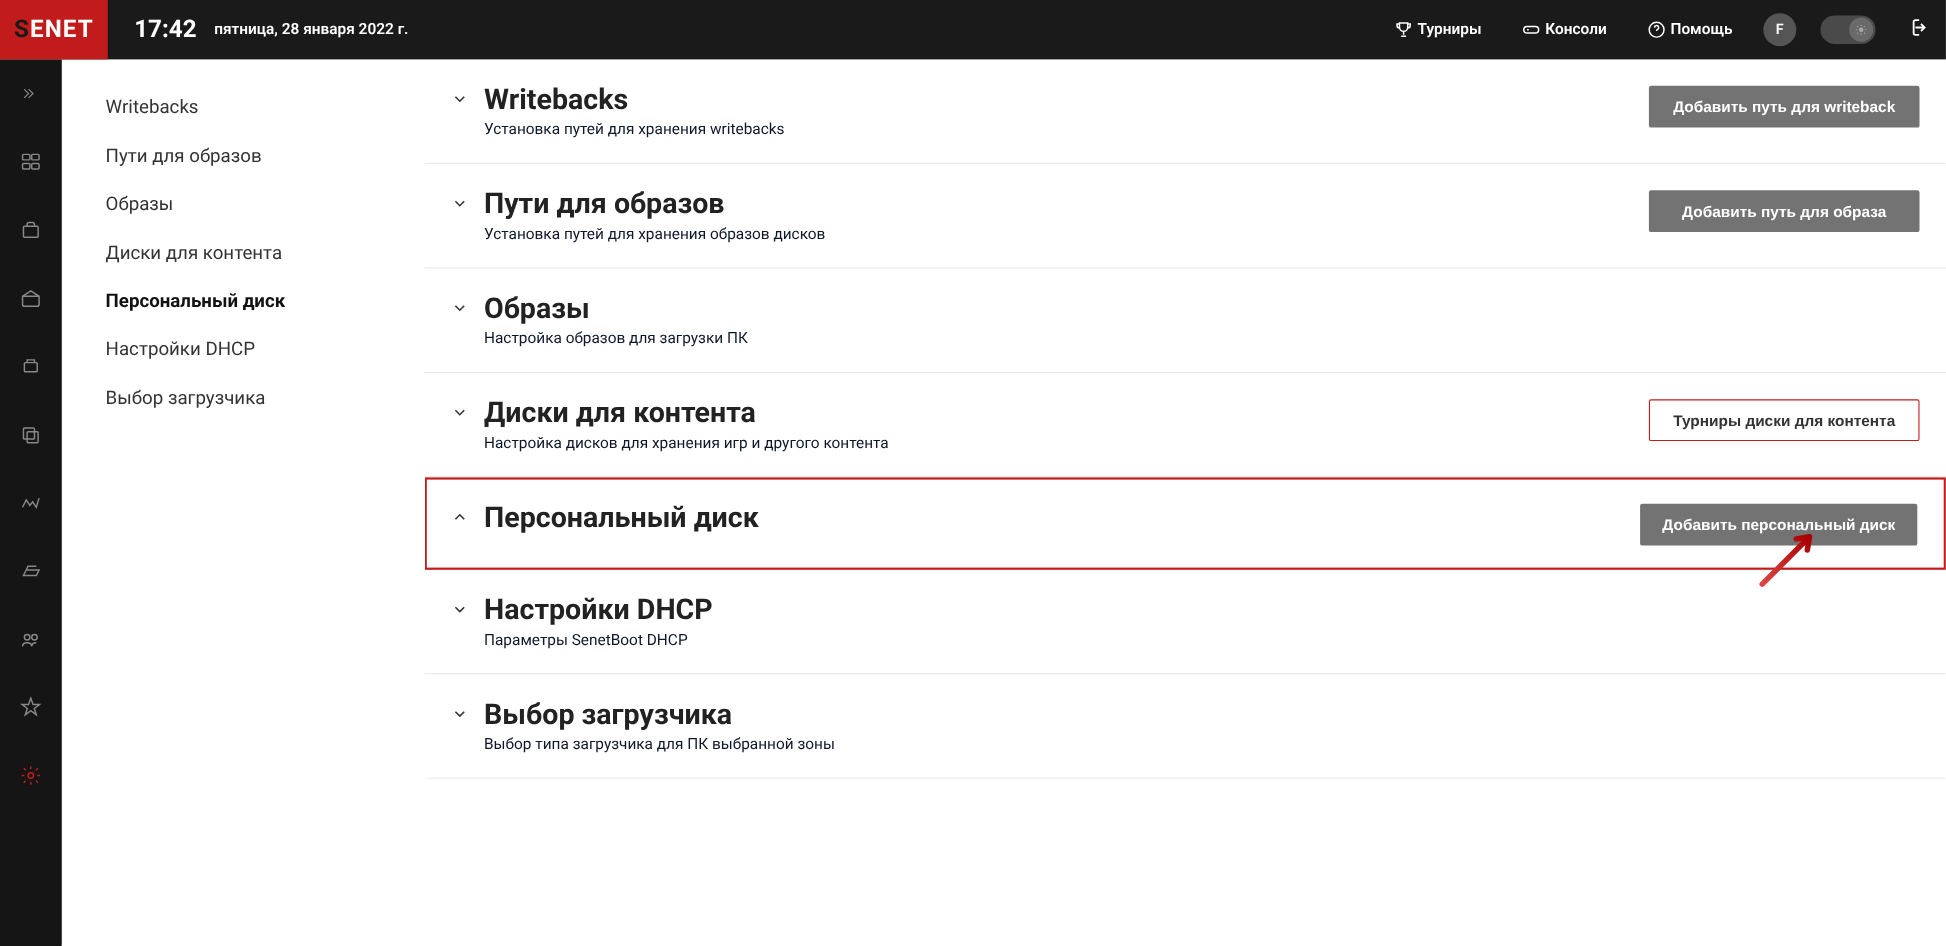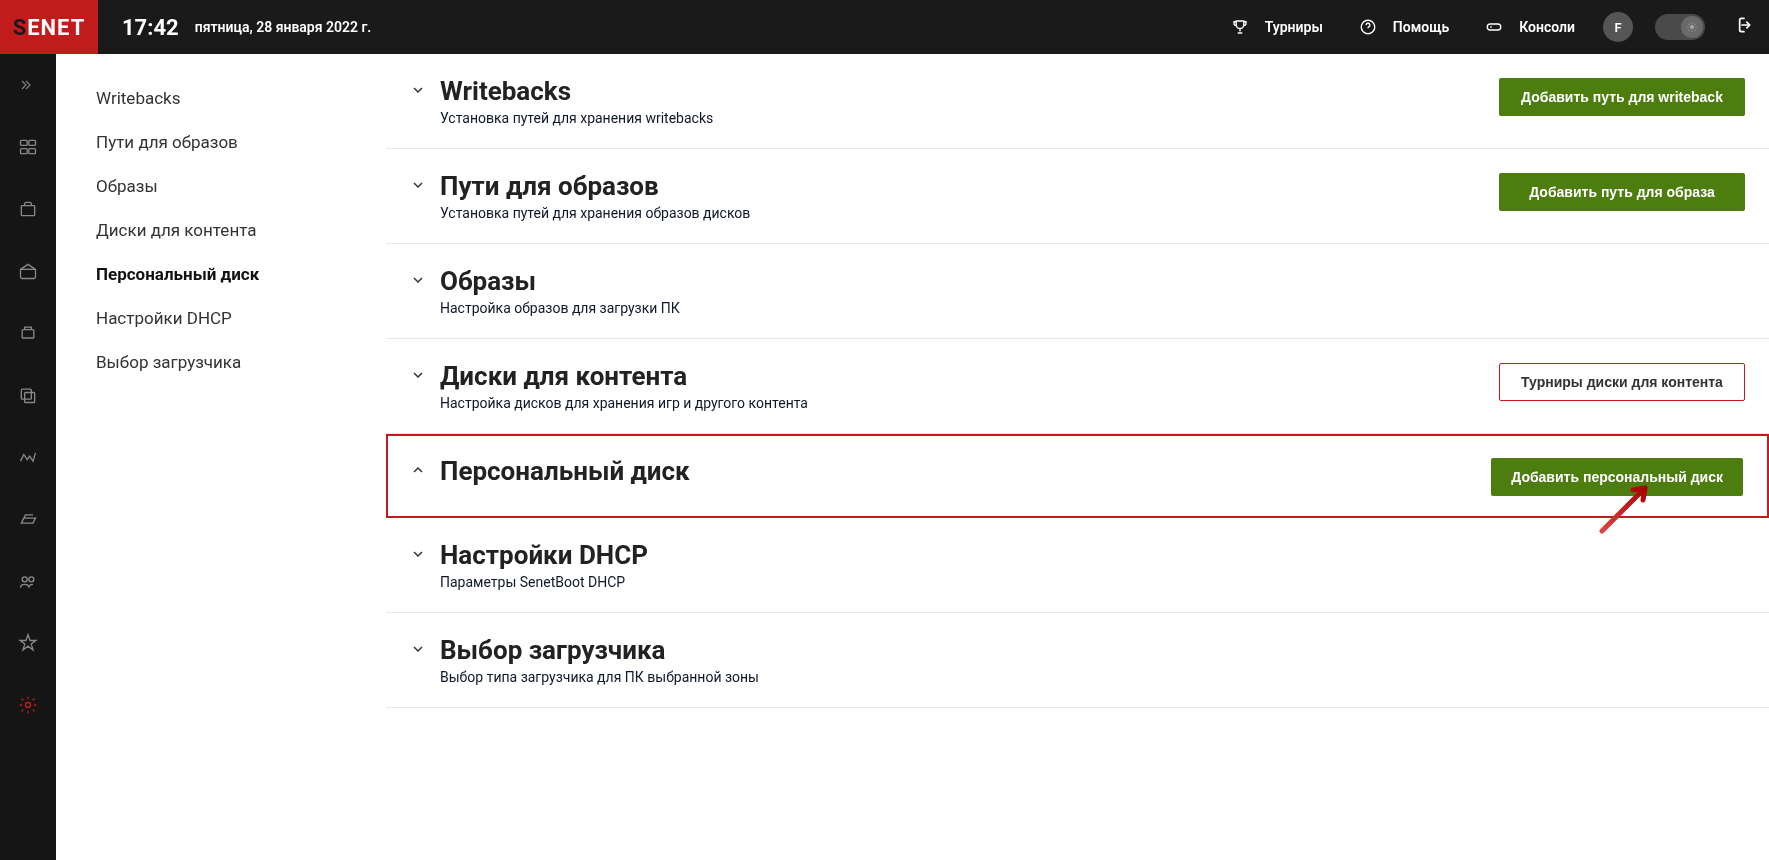--- a/index.html
+++ b/index.html
@@ -4,21 +4,21 @@
 <style>
 * { margin: 0; padding: 0; box-sizing: border-box; }
 body { font-family: -apple-system, BlinkMacSystemFont, "Segoe UI", Roboto, Arial, sans-serif; background: #fff; color: #222; overflow-x: hidden; }
 
 .topbar { position: fixed; top: 0; left: 0; right: 0; height: 54px; background: #1a1a1a; color: #fff; display: flex; align-items: center; z-index: 100; }
 .logo { width: 98px; height: 54px; background: #c21b1b; display: flex; align-items: center; justify-content: center; font-weight: 700; font-size: 22px; letter-spacing: 1px; }
 .logo .s { color: #1a1a1a; }
 .time { font-size: 22px; font-weight: 700; margin-left: 24px; }
 .date { font-size: 14px; font-weight: 600; margin-left: 16px; }
 .top-spacer { flex: 1; }
-.top-item { display: flex; align-items: center; gap: 16px; padding: 0 18px; font-size: 14px; font-weight: 600; cursor: pointer; height: 56px; }
+.top-item { display: flex; align-items: center; gap: 4px; padding: 0 18px; font-size: 14px; font-weight: 600; cursor: pointer; height: 56px; }
 .top-icon { width: 18px; height: 18px; display: flex; align-items: center; justify-content: center; }
 .top-icon svg { width: 18px; height: 18px; fill: none; stroke: #fff; stroke-width: 1.8; }
 .avatar { width: 30px; height: 30px; border-radius: 50%; background: #555; display: flex; align-items: center; justify-content: center; font-size: 13px; font-weight: 600; margin: 0 10px; }
 .toggle { width: 50px; height: 26px; background: #4a4a4a; border-radius: 13px; position: relative; margin: 0 12px; cursor: pointer; }
 .toggle-knob { width: 22px; height: 22px; border-radius: 50%; background: #6a6a6a; position: absolute; top: 2px; right: 2px; display: flex; align-items: center; justify-content: center; }
 .toggle-knob svg { width: 12px; height: 12px; fill: #aaa; }
 .logout { padding: 0 16px; cursor: pointer; }
 .logout svg { width: 20px; height: 20px; fill: none; stroke: #fff; stroke-width: 2; }
 
 .leftbar { position: fixed; top: 54px; left: 0; bottom: 0; width: 56px; background: #151515; display: flex; flex-direction: column; z-index: 90; }
@@ -34,21 +34,21 @@
 .main { margin-left: 386px; margin-top: 54px; padding: 0; }
 .section { border-bottom: 1px solid #e8e8e8; padding: 22px 0 22px 18px; display: flex; align-items: flex-start; }
 .section.highlighted { border: 2px solid #c21b1b; padding: 20px 0 20px 16px; }
 .chev { width: 28px; display: flex; align-items: center; justify-content: center; margin-top: 6px; margin-right: 8px; cursor: pointer; }
 .chev svg { width: 16px; height: 16px; fill: none; stroke: #333; stroke-width: 2.2; }
 .section-body { flex: 1; }
 .section-title { font-size: 26px; font-weight: 700; color: #222; margin-bottom: 4px; }
 .section-sub { font-size: 14px; color: #0f172a; }
 .section-action { margin-right: 24px; margin-top: 2px; }
 .btn { display: inline-flex; align-items: center; justify-content: center; height: 38px; padding: 0 20px; font-size: 14px; font-weight: 600; border-radius: 2px; cursor: pointer; min-width: 246px; }
-.btn-primary { background: #4d7c0f; color: #fff; border: none; }
+.btn-primary { background: #737373; color: #fff; border: none; }
 .btn-outline { background: #fff; color: #333; border: 1.5px solid #c21b1b; }
 
 .arrow-annotation { position: absolute; width: 60px; height: 60px; pointer-events: none; }
 .arrow-annotation svg { width: 100%; height: 100%; }
 </style>
 </head>
 <body>
 
 <div class="topbar">
   <div class="logo">
@@ -62,34 +62,34 @@
     <span class="top-icon">
         <svg viewBox="0 0 24 24">
           <path d="M7 4h10v5a5 5 0 0 1-10 0V4z M12 14v4 M9 20h6 M7 5H4v2a3 3 0 0 0 3 3 M17 5h3v2a3 3 0 0 1-3 3"></path>
         </svg>
       </span>
     <span>Турниры</span>
   </div>
   <div class="top-item">
     <span class="top-icon">
         <svg viewBox="0 0 24 24">
+          <rect x="3" y="8" width="18" height="8" rx="4"></rect>
+          <path d="M8 11v2 M7 12h2 M15 11.5h.01 M17 12.5h.01"></path>
+        </svg>
+      </span>
+    <span>Консоли</span>
+  </div>
+  <div class="top-item">
+    <span class="top-icon">
+        <svg viewBox="0 0 24 24">
           <circle cx="12" cy="12" r="9"></circle>
           <path d="M9.5 9.5a2.5 2.5 0 1 1 3.5 2.3c-.8.4-1 1-1 1.7 M12 17h.01"></path>
         </svg>
       </span>
     <span>Помощь</span>
-  </div>
-  <div class="top-item">
-    <span class="top-icon">
-        <svg viewBox="0 0 24 24">
-          <rect x="3" y="8" width="18" height="8" rx="4"></rect>
-          <path d="M8 11v2 M7 12h2 M15 11.5h.01 M17 12.5h.01"></path>
-        </svg>
-      </span>
-    <span>Консоли</span>
   </div>
   <div class="avatar">
       <span>F</span>
     </div>
   <div class="toggle">
     <div class="toggle-knob">
         <svg viewBox="0 0 24 24">
           <path fill="#aaa" d="M12 8a4 4 0 1 0 0 8 4 4 0 0 0 0-8zm7 3h2v2h-2v-2zm-16 0h2v2H3v-2zm8-8h2v2h-2V3zm0 16h2v2h-2v-2zm6.4-13.8 1.4 1.4-1.4 1.4-1.4-1.4 1.4-1.4zM5.8 17l1.4 1.4-1.4 1.4L4.4 18.4 5.8 17zm0-11.8L4.4 6.6 5.8 8l1.4-1.4L5.8 5.2zM18.2 17l1.4 1.4-1.4 1.4-1.4-1.4 1.4-1.4z"></path>
         </svg>
       </div>

